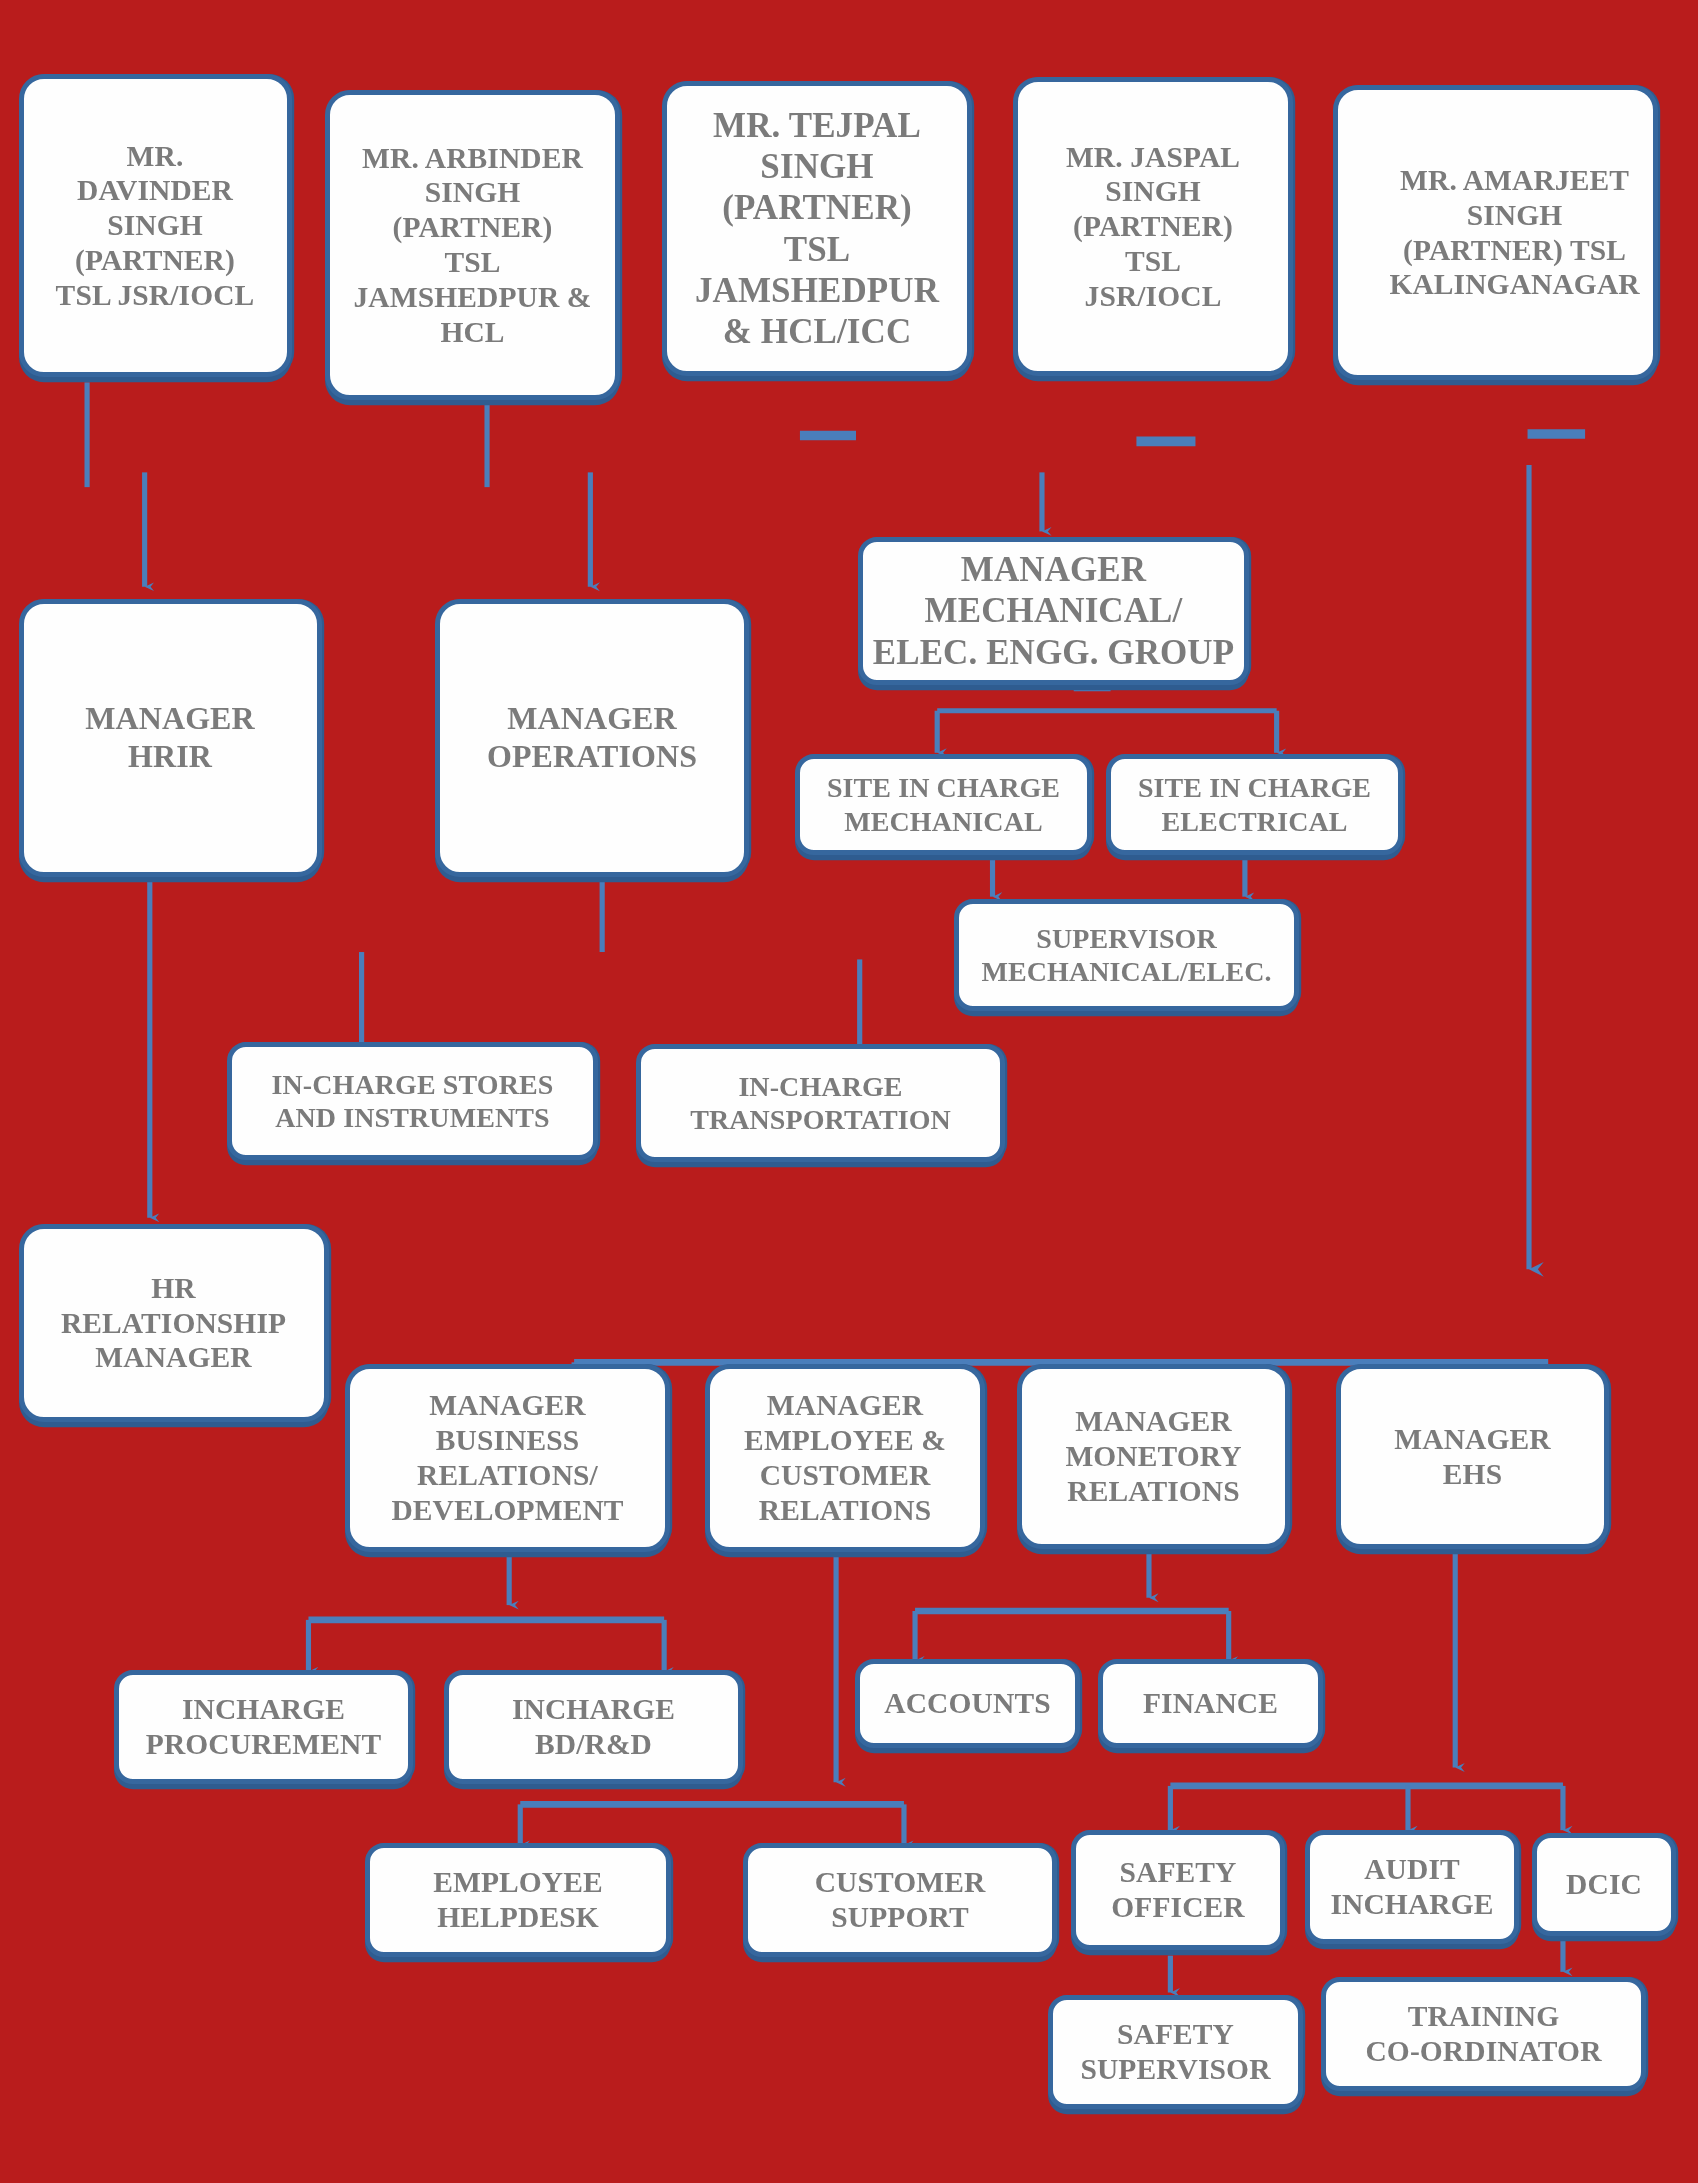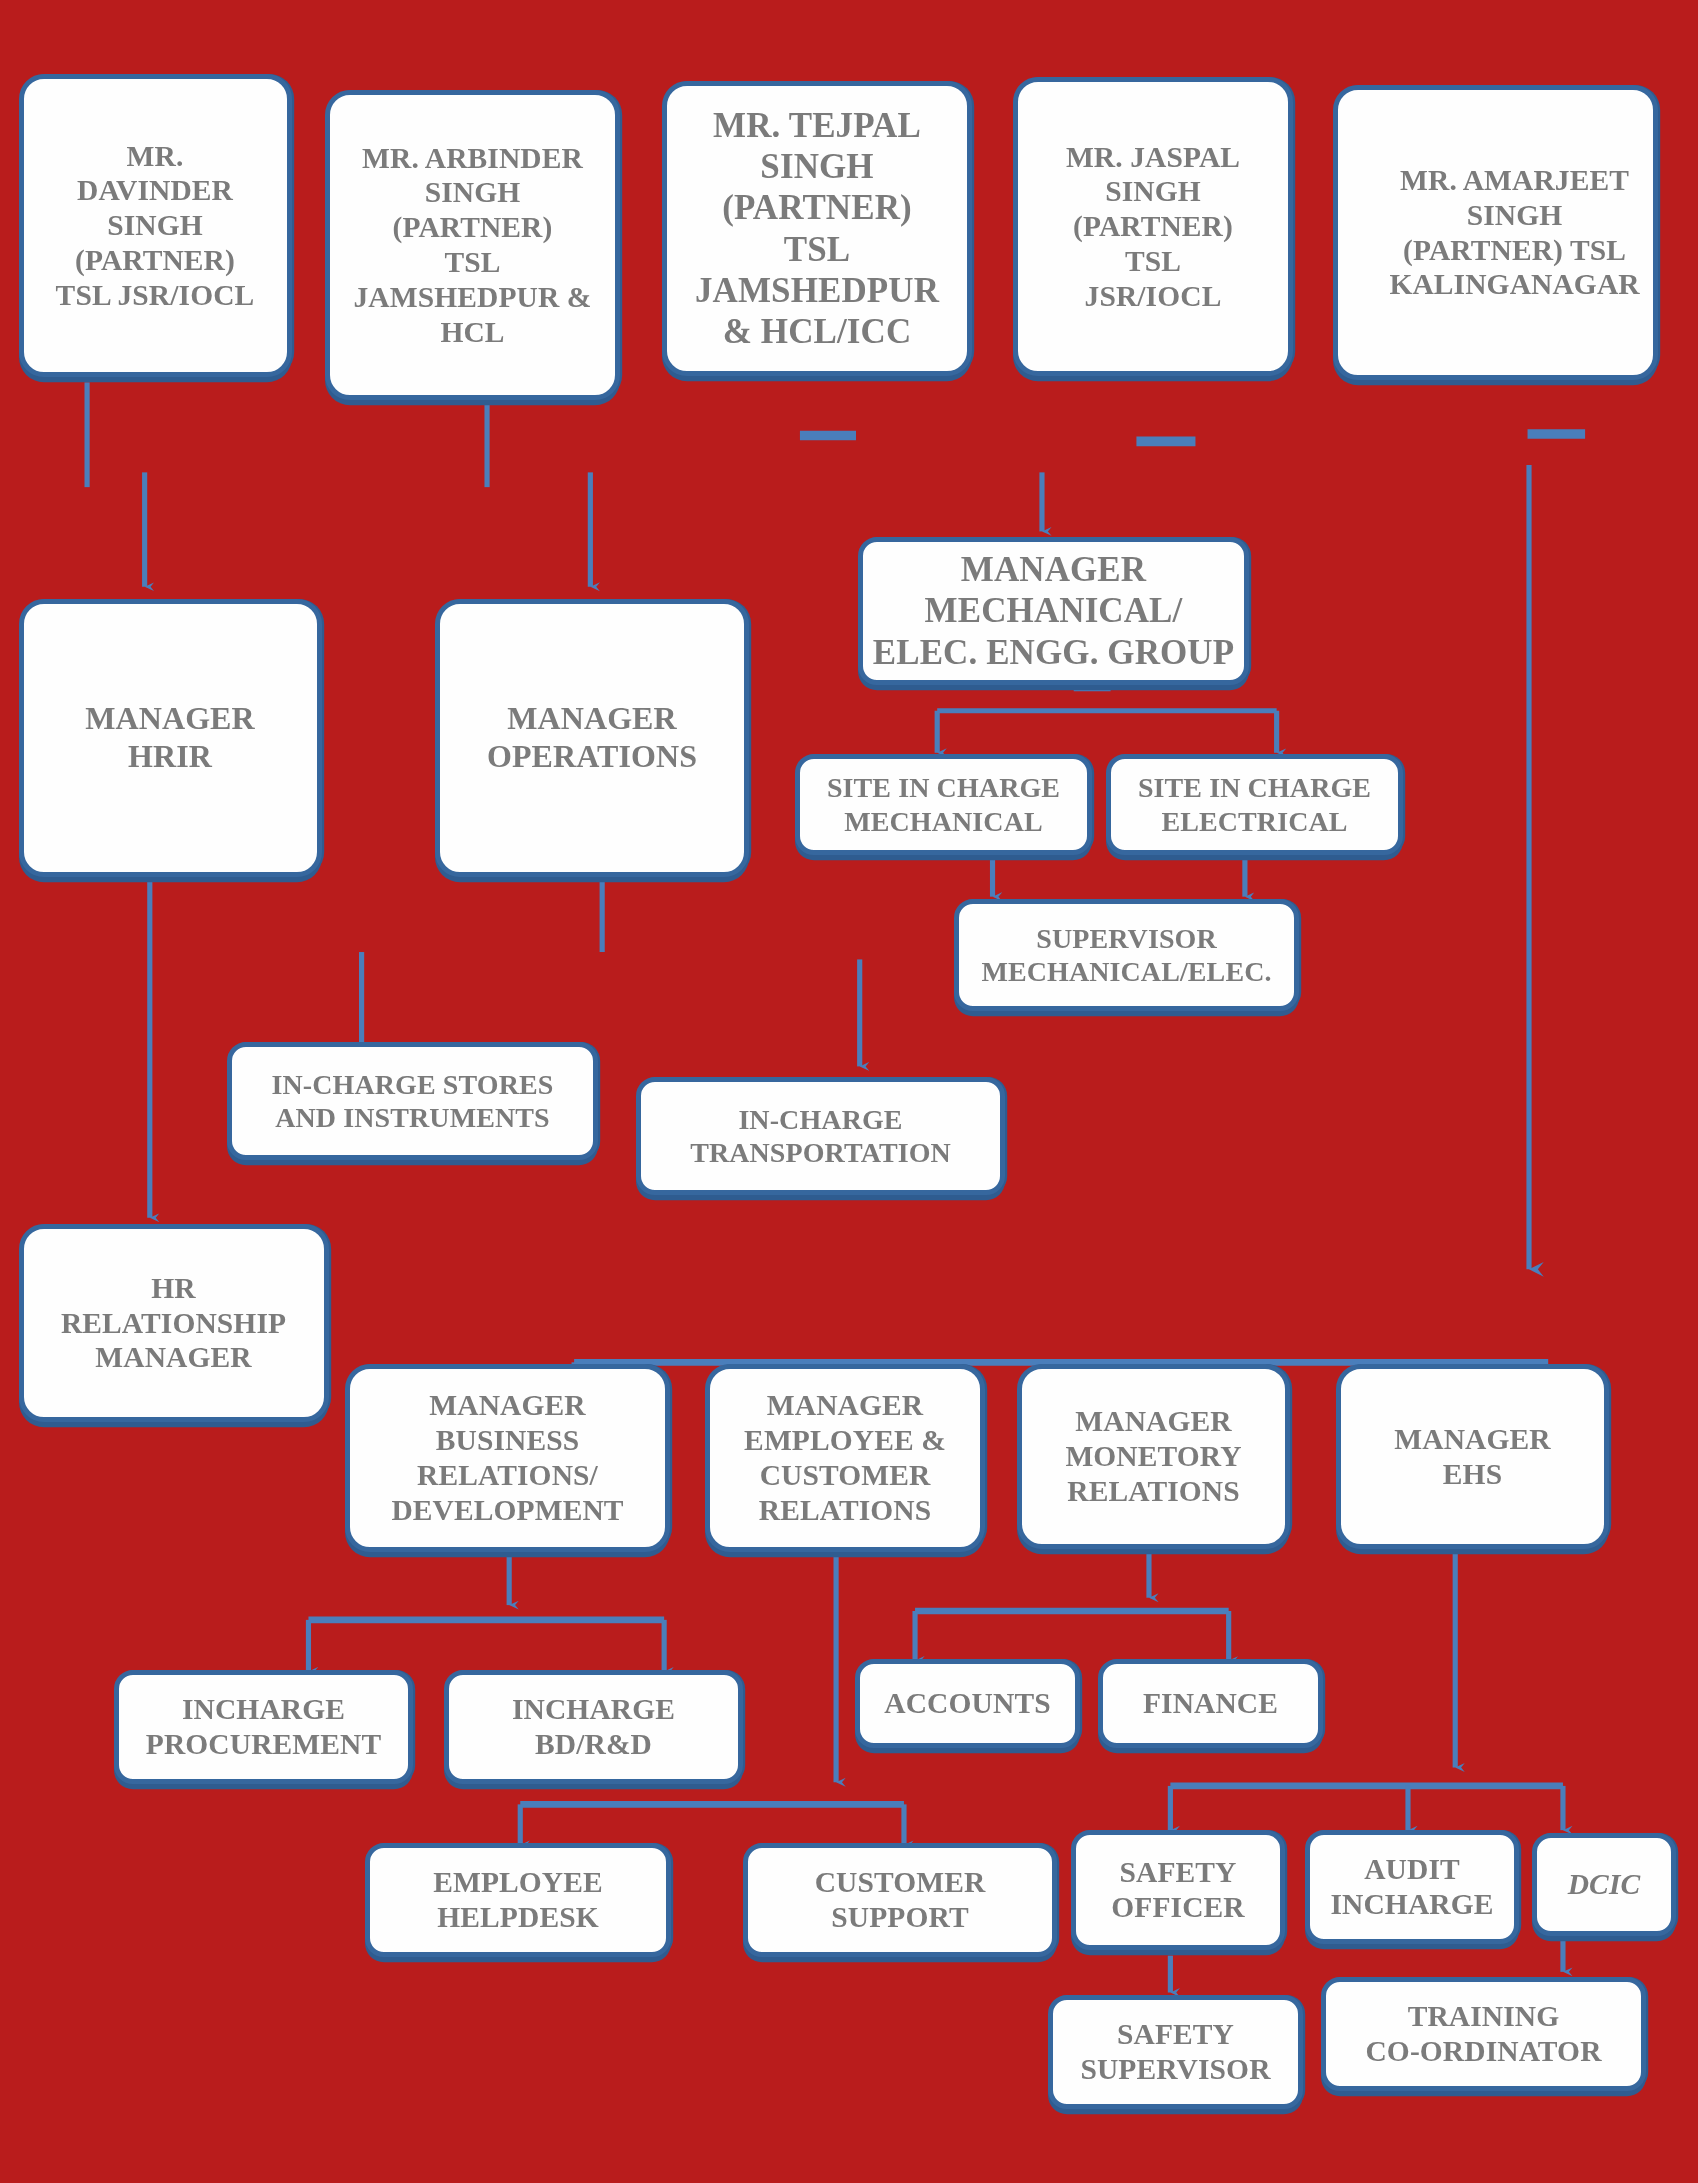--- a/index.html
+++ b/index.html
@@ -156,21 +156,21 @@
 
   <div class="node f38 small" style="left:1106px;top:754px;width:297px;height:101px;">SITE IN CHARGE
 ELECTRICAL</div>
 
   <div class="node f38 small" style="left:954px;top:899px;width:345px;height:112px;">SUPERVISOR
 MECHANICAL/ELEC.</div>
 
   <div class="node f38 small" style="left:227px;top:1042px;width:371px;height:118px;">IN-CHARGE STORES
 AND INSTRUMENTS</div>
 
-  <div class="node f38 small" style="left:636px;top:1044px;width:369px;height:118px;margin-top:33px;">IN-CHARGE
+  <div class="node f38 small" style="left:636px;top:1044px;width:369px;height:118px;">IN-CHARGE
 TRANSPORTATION</div>
 
   <div class="node f40" style="left:18.5px;top:1224px;width:310px;height:198px;">HR
 RELATIONSHIP
 MANAGER</div>
 
   <div class="node f40" style="left:345px;top:1364px;width:325px;height:188px;">MANAGER
 BUSINESS
 RELATIONS/
 DEVELOPMENT</div>
@@ -202,21 +202,21 @@
 
   <div class="node f40 small" style="left:743px;top:1843px;width:314px;height:114px;">CUSTOMER
 SUPPORT</div>
 
   <div class="node f40 small" style="left:1071px;top:1830px;width:214px;height:120px;">SAFETY
 OFFICER</div>
 
   <div class="node f40 small" style="left:1305px;top:1830px;width:214px;height:114px;">AUDIT
 INCHARGE</div>
 
-  <div class="node f40 small" style="left:1532px;top:1833px;width:144px;height:103px;font-style:italic;">DCIC</div>
+  <div class="node f40 small" style="left:1532px;top:1833px;width:144px;height:103px;">DCIC</div>
 
   <div class="node f40 small" style="left:1048px;top:1995px;width:255px;height:114px;">SAFETY
 SUPERVISOR</div>
 
   <div class="node f40 small" style="left:1321px;top:1977px;width:325px;height:114px;">TRAINING
 CO-ORDINATOR</div>
 
 </div>
 
 

